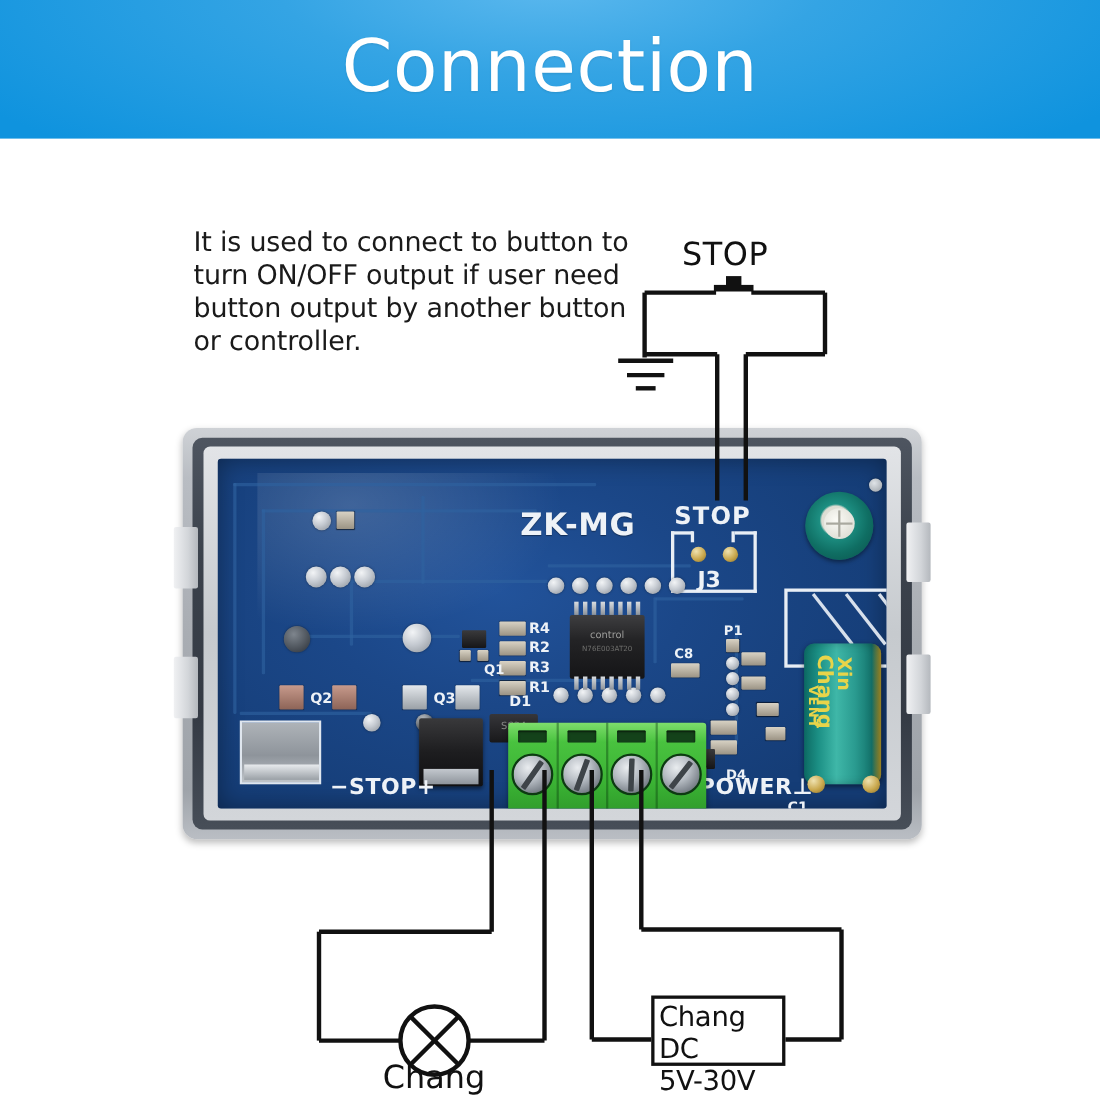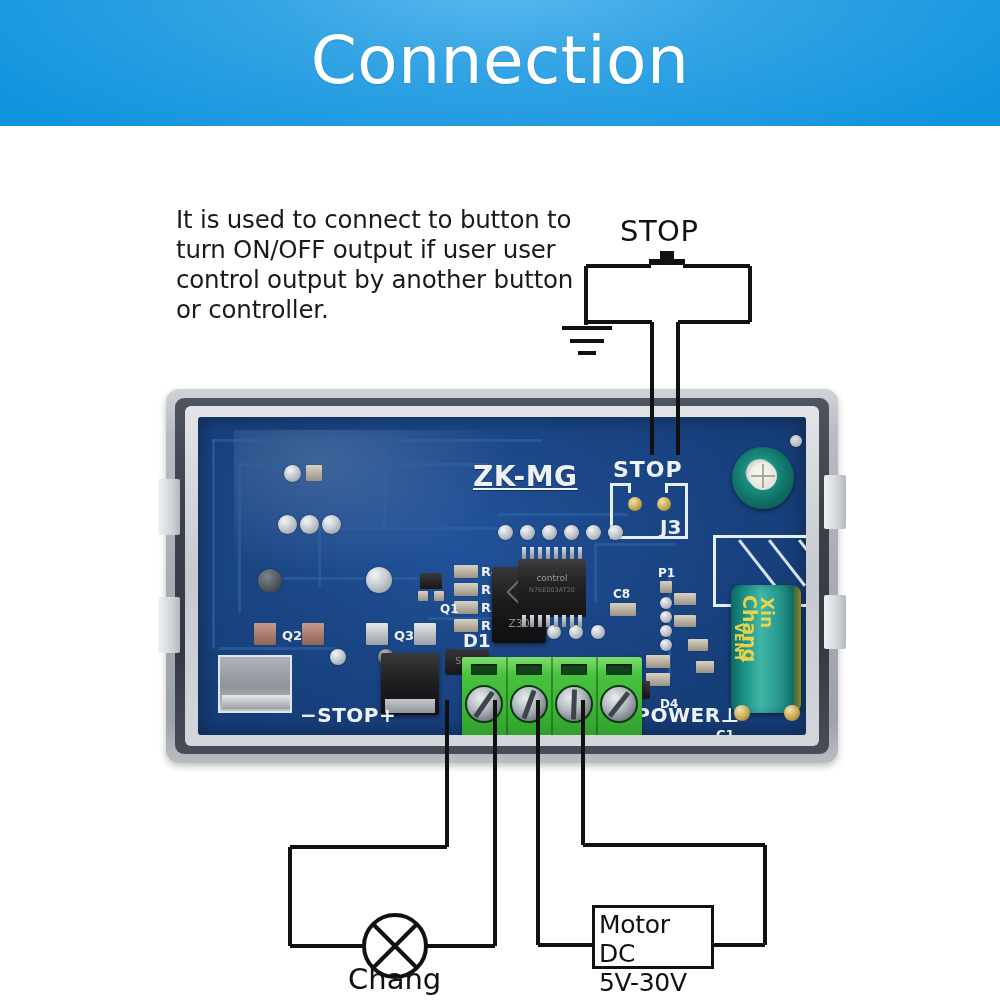--- a/index.html
+++ b/index.html
@@ -147,27 +147,27 @@
     border-radius: 1px;
     box-shadow: 0 0 1px rgba(0,0,0,.6);
   }
   .smd-blk {
     position: absolute;
     background: linear-gradient(180deg,#3a3a3c,#161618);
     border-radius: 1px;
   }
 
   
-  #silk-zkmg { left: 275px; top: 46px; font-size: 28px; letter-spacing: 0.5px; text-shadow: 0 1px 1px rgba(0,0,0,.4); text-decoration: underline; }
+  #silk-zkmg { left: 275px; top: 46px; font-size: 28px; letter-spacing: 0.5px; text-shadow: 0 1px 1px rgba(0,0,0,.4); }
   #silk-stop { left: 415px; top: 42px; font-size: 22px; letter-spacing: 1px; }
-  #silk-j3   { left: 462px; top: 100px; font-size: 20px; }
+  #silk-j3   { left: 436px; top: 100px; font-size: 20px; }
   #silk-p1   { left: 460px; top: 150px; font-size: 12px; }
   #silk-c8   { left: 415px; top: 171px; font-size: 12px; text-align: right; }
   #silk-c1   { left: 518px; top: 311px; font-size: 13px; }
-  #silk-d1   { left: 265px; top: 215px; font-size: 18px; }
+  #silk-d1   { left: 265px; top: 215px; font-size: 13px; }
   #silk-d4   { left: 462px; top: 281px; font-size: 12px; }
   #silk-q1   { left: 242px; top: 186px; font-size: 12px; }
   #silk-q2   { left: 84px;  top: 212px; font-size: 13px; }
   #silk-q3   { left: 196px; top: 212px; font-size: 13px; }
   #silk-r4   { left: 283px; top: 148px; font-size: 13px; }
   #silk-r2   { left: 283px; top: 166px; font-size: 13px; }
   #silk-r3   { left: 283px; top: 184px; font-size: 13px; }
   #silk-r1   { left: 283px; top: 202px; font-size: 13px; }
   #silk-motor{ left: 102px; top: 288px; font-size: 20px; letter-spacing: .5px; }
   #silk-power{ left: 420px; top: 288px; font-size: 20px; letter-spacing: .5px; }
@@ -314,21 +314,21 @@
 
   
 </style>
 </head>
 <body>
 
 <div id="header-banner">
   <div id="header-title">Connection</div>
 </div>
 
-<div id="description">It is used to connect to button to turn ON/OFF output if user user control output by another button or controller.</div>
+<div id="description">It is used to connect to button to turn ON/OFF output if user need button output by another button or controller.</div>
 
 <div id="device">
   <div class="case-outer"></div>
   <div class="case-dark-rim"></div>
   <div class="case-inner-lip"></div>
 
   <div class="tab left" id="tab-l1"></div>
   <div class="tab left" id="tab-l2"></div>
   <div class="tab right" id="tab-r1"></div>
   <div class="tab right" id="tab-r2"></div>
@@ -428,24 +428,20 @@
 
     <div id="mosfet-to252">
       <div id="mosfet-pad"></div>
     </div>
 
     <div class="silk" id="silk-d1">D1</div>
     <div id="d1-diode">
       <div id="d1-text">SS34</div>
     </div>
 
-    <div id="diode-z30">
-      <div id="z30-mark"></div>
-      <div id="z30-text">Z30</div>
-    </div>
 
     <div id="ic-nuvoton">
       <div id="ic-label">control</div>
       <div id="ic-label2">N76E003AT20</div>
     </div>
     <div class="ic-pin" style="left:324px; top:130px;"></div>
     <div class="ic-pin" style="left:332px; top:130px;"></div>
     <div class="ic-pin" style="left:340px; top:130px;"></div>
     <div class="ic-pin" style="left:348px; top:130px;"></div>
     <div class="ic-pin" style="left:356px; top:130px;"></div>
@@ -560,15 +556,15 @@
 
   <path class="wire" d="M 583,700 L 583,845"></path>
   <path class="wire" d="M 583,845 L 765,845"></path>
   <path class="wire" d="M 765,845 L 765,945"></path>
   <path class="wire" d="M 712,945 L 765,945"></path>
 </svg>
 
 <div class="diag-label" id="stop-label">STOP</div>
 <div class="diag-label" id="motor-label">Chang</div>
 <div id="inputdc-box">
-  <div>Motor DC</div>
+  <div>Chang DC</div>
   <div>5V-30V</div>
 </div>
 
 </body></html>

